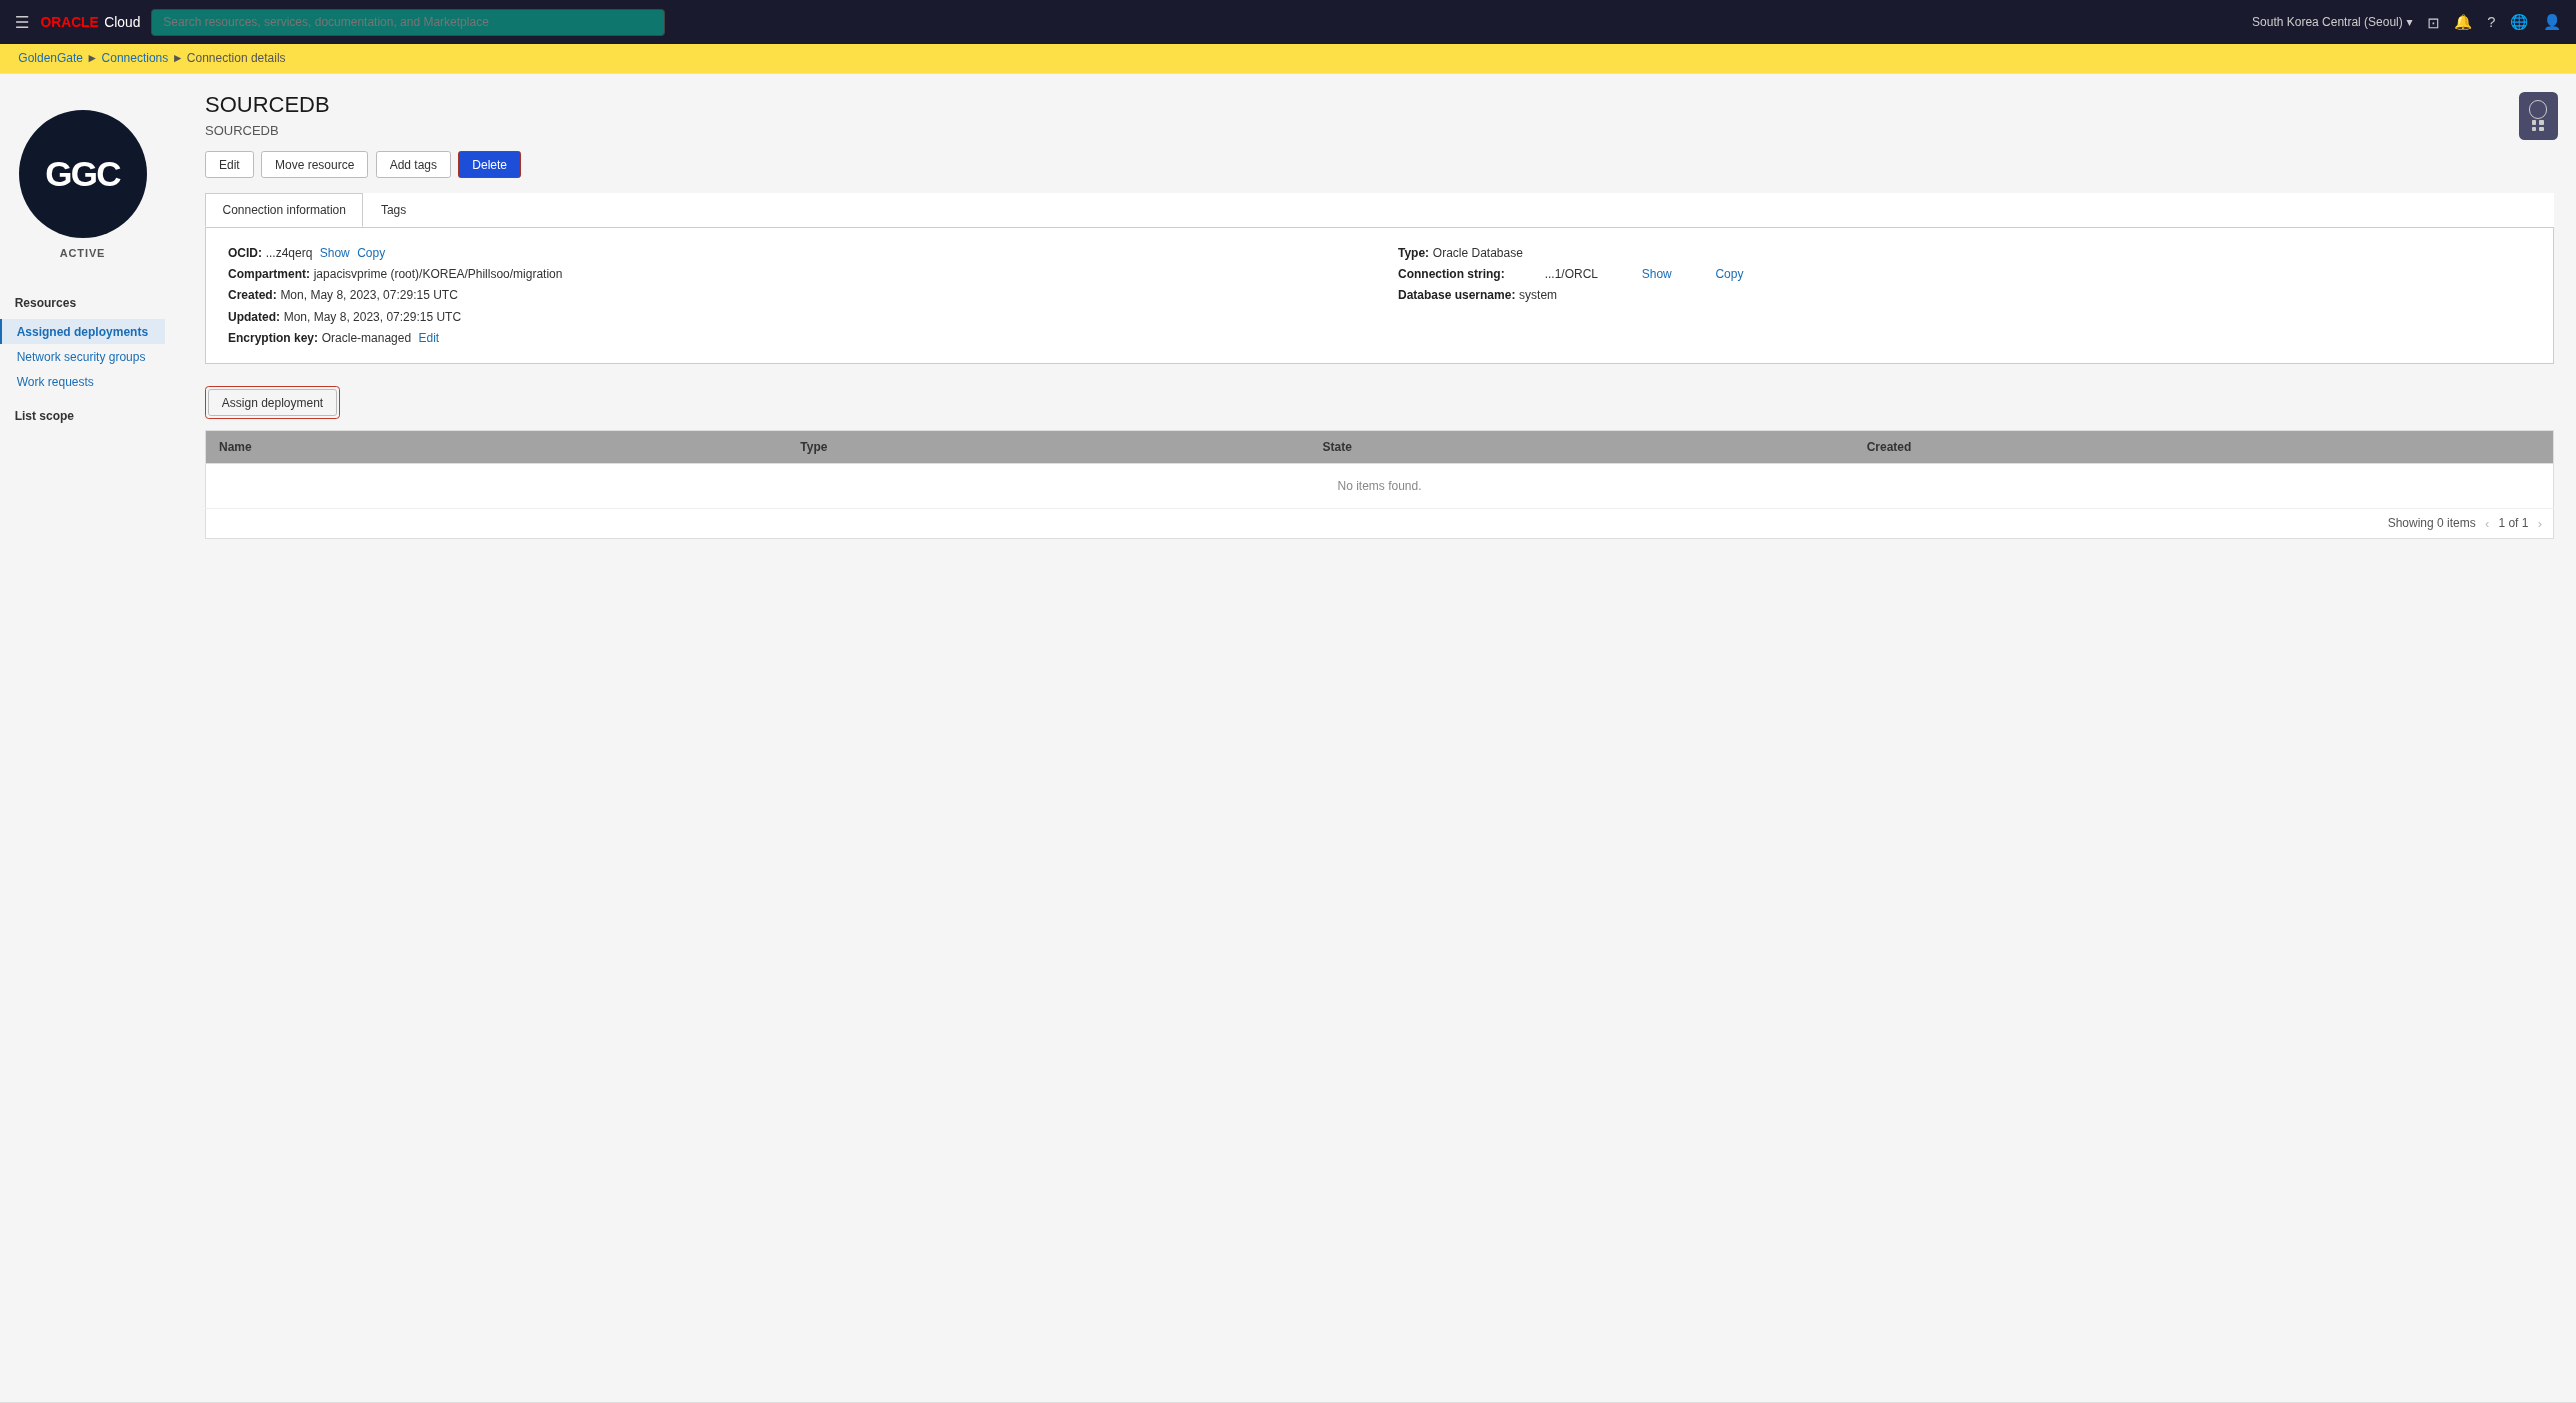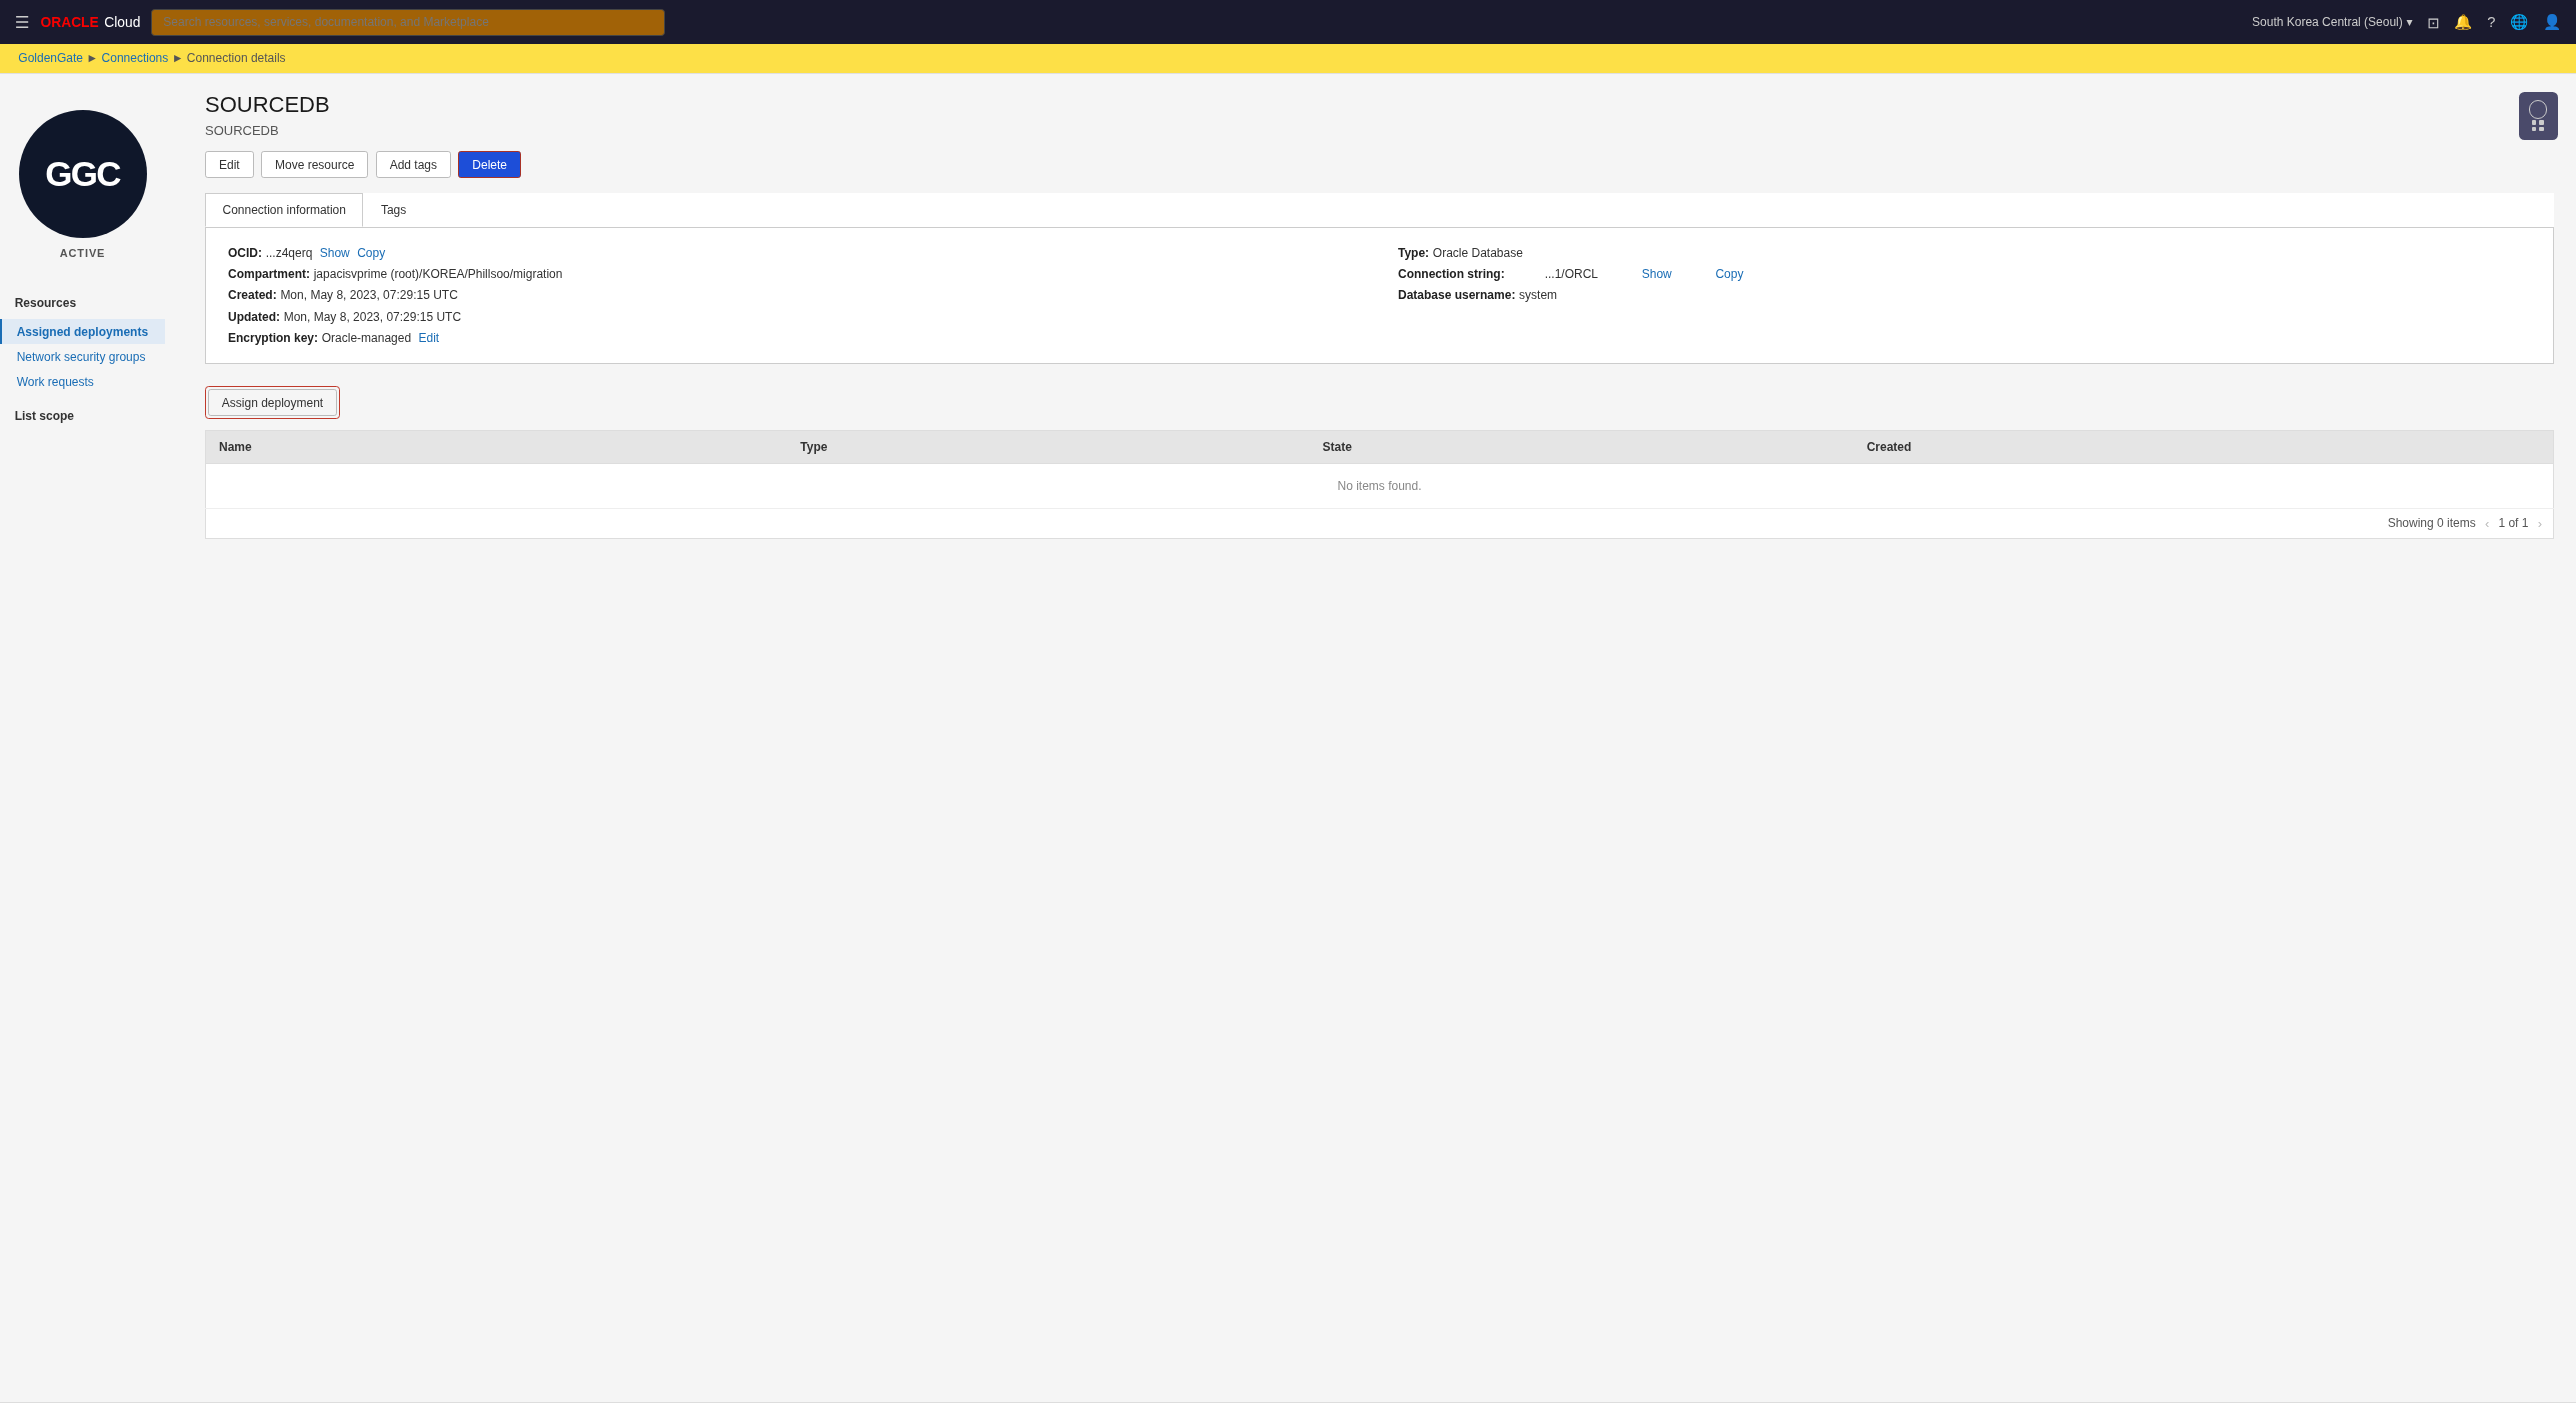--- a/index.html
+++ b/index.html
@@ -14,21 +14,21 @@
       height: 44px;
       color: #fff;
       gap: 11px;
     }
     .top-nav .hamburger { cursor: pointer; font-size: 16.5px; color: #ccc; }
     .top-nav .oracle-logo { display: flex; align-items: center; gap: 5.5px; font-size: 13.8px; font-weight: bold; color: #fff; white-space: nowrap; }
     .top-nav .oracle-logo .oracle-text { color: #f80000; font-weight: bold; }
     .top-nav .oracle-logo .cloud-text { color: #fff; font-weight: 300; }
     .top-nav .search-bar {
       flex: 1;
-      background: #a16207;
+      background: #0f766e;
       border: 0.9px solid #444;
       border-radius: 3.7px;
       padding: 5.5px 11px;
       color: #ccc;
       font-size: 12px;
       max-width: 514px;
     }
     .top-nav-right { margin-left: auto; display: flex; align-items: center; gap: 14.7px; }
     .top-nav-right .region-selector { display: flex; align-items: center; gap: 3.7px; font-size: 12px; color: #ccc; cursor: pointer; white-space: nowrap; }
     .top-nav-right .icon-btn { color: #ccc; cursor: pointer; font-size: 14.7px; }
@@ -198,21 +198,21 @@
     .data-table {
       width: 100%;
       border-collapse: collapse;
       background: #fff;
       border: 0.9px solid #ddd;
       font-size: 12px;
     }
     .data-table th {
       text-align: left;
       padding: 9.2px 13px;
-      background: #e5e5e5;
+      background: #a3a3a3;
       border-bottom: 0.9px solid #ddd;
       font-weight: 600;
       color: #333;
     }
     .data-table td {
       padding: 9.2px 13px;
       border-bottom: 0.9px solid #eee;
       color: #555;
     }
     .data-table .no-items {

